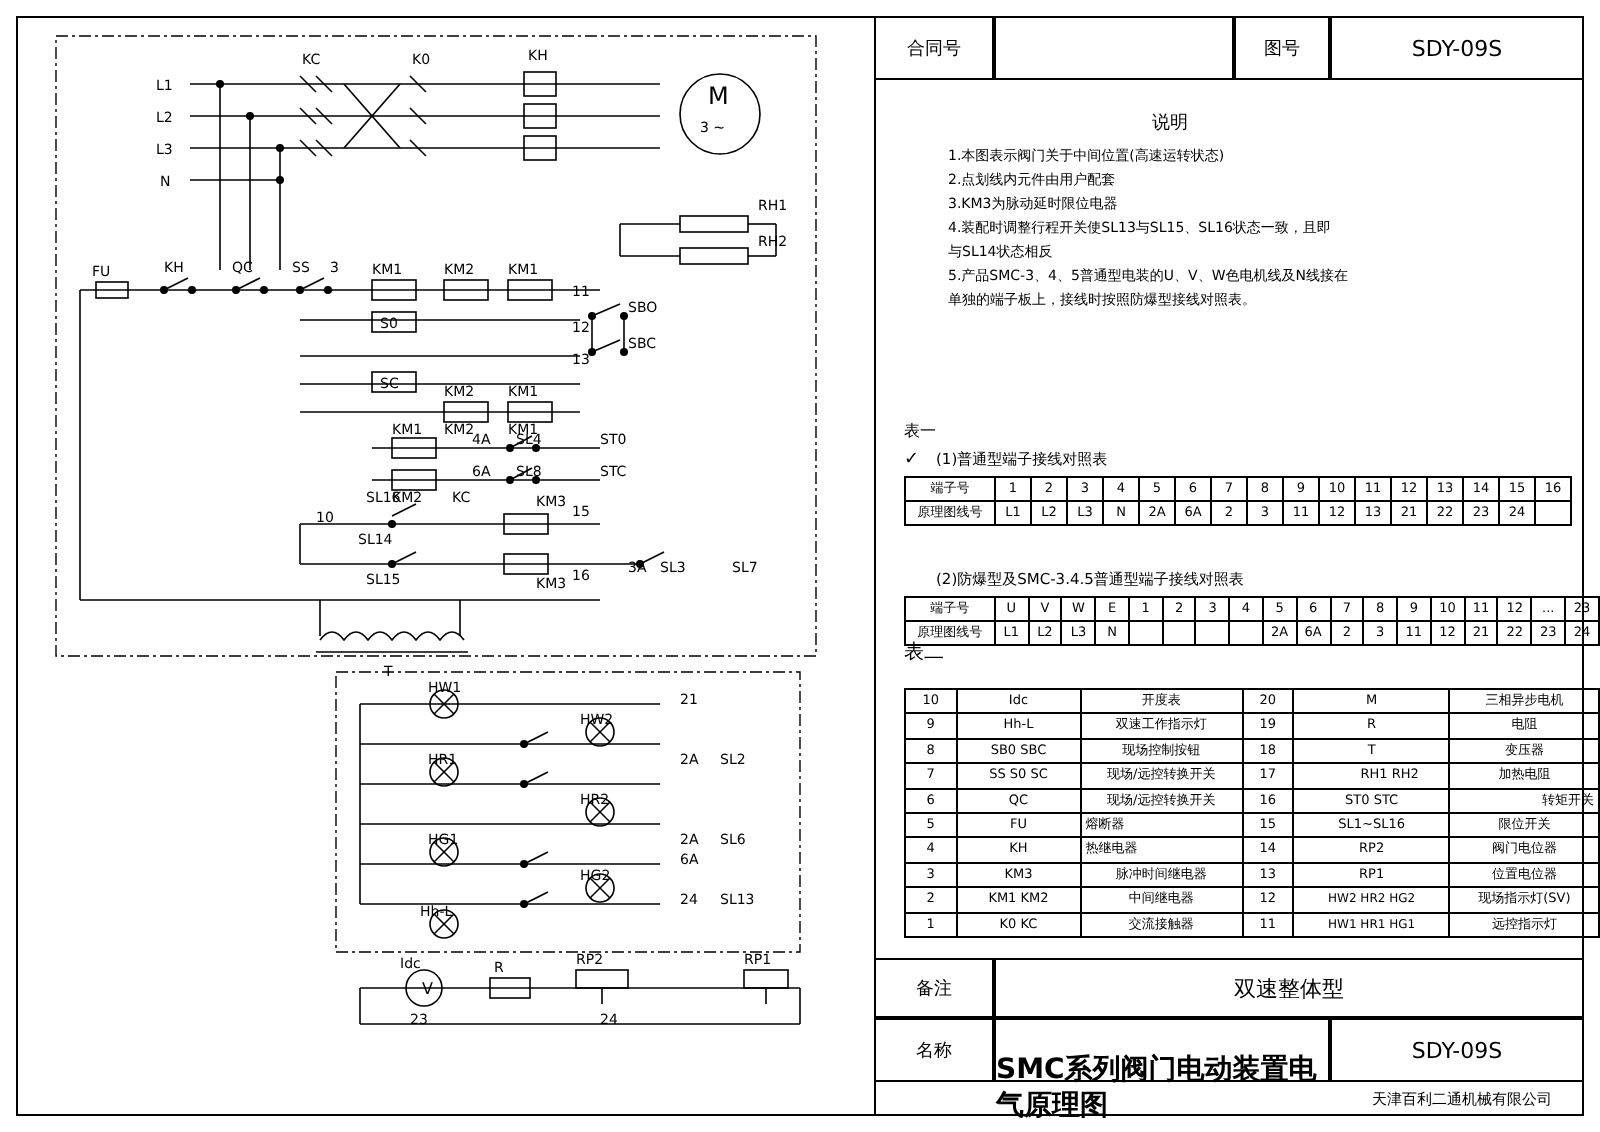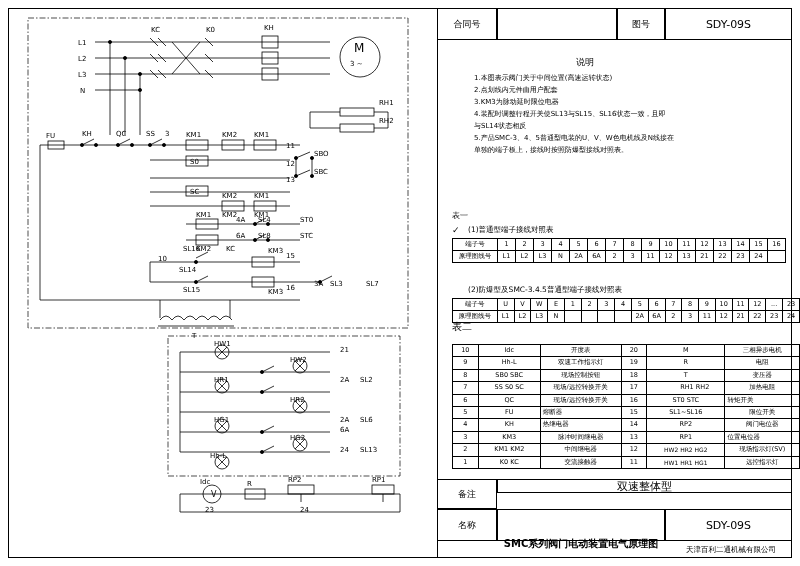--- a/index.html
+++ b/index.html
@@ -181,21 +181,21 @@
       <td style="text-align:center;">17</td>
       <td style="text-align:center;padding-left:20px;">RH1  RH2</td>
       <td style="text-align:center;">加热电阻</td>
     </tr>
     <tr>
       <td style="text-align:center;">6</td>
       <td style="text-align:center;">QC</td>
       <td style="text-align:center;">现场/远控转换开关</td>
       <td style="text-align:center;">16</td>
       <td style="text-align:center;">ST0  STC</td>
-      <td style="text-align:left;">转矩开关</td>
+      <td style="text-align:right;">转矩开关</td>
     </tr>
     <tr>
       <td style="text-align:center;">5</td>
       <td style="text-align:center;">FU</td>
       <td style="">熔断器</td>
       <td style="text-align:center;">15</td>
       <td style="text-align:center;">SL1~SL16</td>
       <td style="text-align:center;">限位开关</td>
     </tr>
     <tr>
@@ -205,21 +205,21 @@
       <td style="text-align:center;">14</td>
       <td style="text-align:center;">RP2</td>
       <td style="text-align:center;">阀门电位器</td>
     </tr>
     <tr>
       <td style="text-align:center;">3</td>
       <td style="text-align:center;">KM3</td>
       <td style="text-align:center;">脉冲时间继电器</td>
       <td style="text-align:center;">13</td>
       <td style="text-align:center;">RP1</td>
-      <td style="text-align:left;">位置电位器</td>
+      <td style="text-align:center;">位置电位器</td>
     </tr>
     <tr>
       <td style="text-align:center;">2</td>
       <td style="text-align:center;">KM1  KM2</td>
       <td style="text-align:center;">中间继电器</td>
       <td style="text-align:center;">12</td>
       <td style="text-align:center;font-size:6px;">HW2 HR2 HG2</td>
       <td style="text-align:center;">现场指示灯(SV)</td>
     </tr>
     <tr>
@@ -229,28 +229,28 @@
       <td style="text-align:center;">11</td>
       <td style="text-align:center;font-size:6px;">HW1 HR1 HG1</td>
       <td style="text-align:center;">远控指示灯</td>
     </tr>
   </tbody>
     </table>
 
   <div class="title-cell" style="left:437px;top:479px;width:60px;height:30px;">
     <span class="cn mid">备注</span>
   </div>
-  <div class="title-cell" style="left:497px;top:479px;width:295px;height:14px;">
+  <div class="title-cell" style="left:497px;top:479px;width:295px;height:30px;">
     <span class="cn" style="font-size:11px;">双速整体型</span>
   </div>
   <div class="title-cell" style="left:437px;top:509px;width:60px;height:32px;">
     <span class="cn mid">名称</span>
   </div>
   <div class="title-cell" style="left:497px;top:509px;width:168px;height:32px;">
-    <span class="cn" style="font-size:10px;font-weight:bold;margin-top:37px;">SMC系列阀门电动装置电气原理图</span>
+    <span class="cn" style="font-size:14px;font-weight:bold;margin-top:37px;">SMC系列阀门电动装置电气原理图</span>
   </div>
   <div class="title-cell" style="left:665px;top:509px;width:127px;height:32px;">
     <span class="big">SDY-09S</span>
   </div>
   <div class="title-cell" style="left:437px;top:541px;width:355px;height:17px;border:none;justify-content:flex-end;">
     <span class="cn" style="font-size:7.5px;margin-right:16px;">天津百利二通机械有限公司</span>
   </div>
 
   <svg width="437" height="566" viewBox="0 0 437 566">
     <g stroke="#000" fill="none" stroke-width="0.8">

